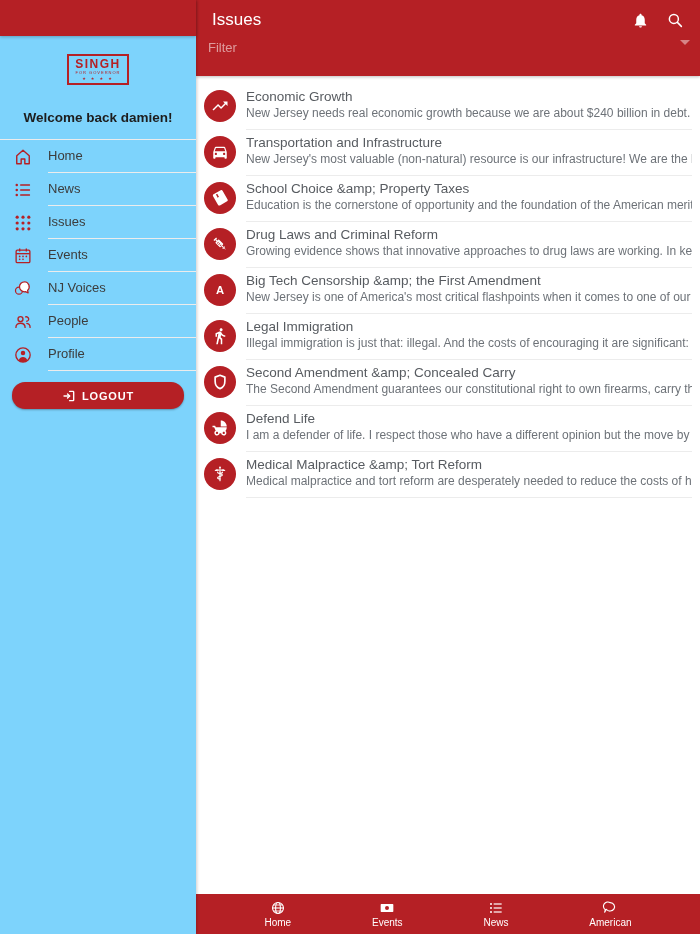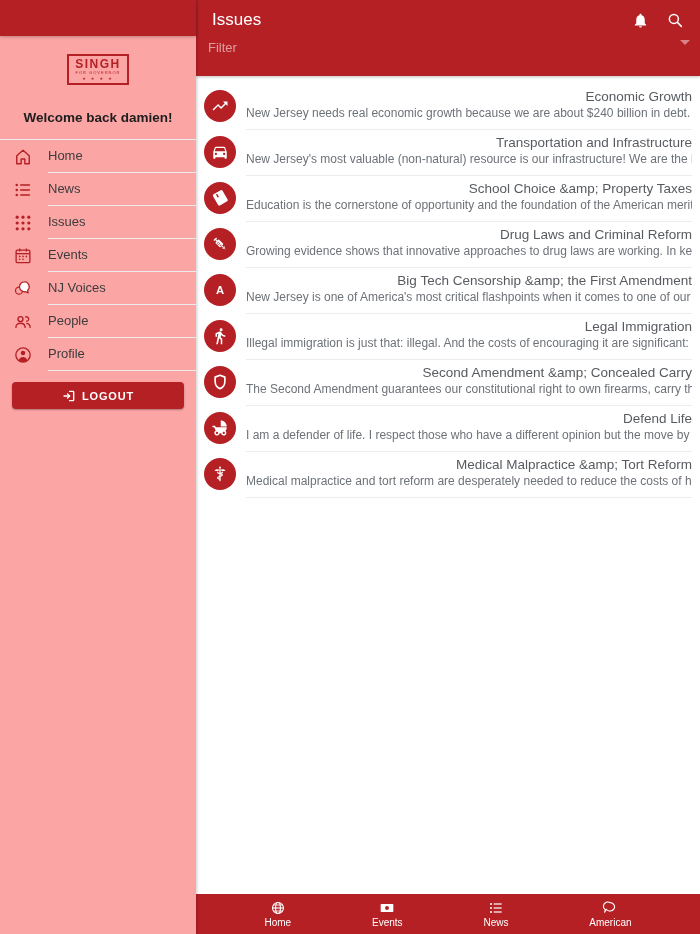--- a/index.html
+++ b/index.html
@@ -2,51 +2,51 @@
 <html><head>
 <meta charset="utf-8">
 <style>
   :root{ --red:#B52025; --divider:#ececec; }
   *{ box-sizing:border-box; }
   html,body{ margin:0; padding:0; }
   body{ width:700px; height:934px; font-family:"Liberation Sans",sans-serif; background:#fff; overflow:hidden; }
   .app{ position:relative; width:700px; height:934px; background:#fff; overflow:hidden; }
 
   
-  .sidebar{ position:absolute; left:0; top:0; width:196px; height:100%; background:#fca5a5; z-index:3;
+  .sidebar{ position:absolute; left:0; top:0; width:196px; height:100%; background:#7dd3fc; z-index:3;
             box-shadow:1px 0 3px rgba(0,0,0,.20); }
   .sidebar-topbar{ height:36px; background:var(--red); box-shadow:0 1px 3px rgba(0,0,0,.25); }
   .logo-wrap{ display:flex; justify-content:center; margin-top:18px; }
   .logo-box{ border:2px solid var(--red); padding:2px 6px 2px; text-align:center; }
   .logo-title{ color:var(--red); font-weight:bold; font-size:12px; letter-spacing:1.5px; line-height:12px; }
   .logo-sub{ color:var(--red); font-size:4px; letter-spacing:1px; line-height:5px; }
   .logo-stars{ color:var(--red); font-size:4px; letter-spacing:2px; line-height:5px; margin-top:1px; }
   .welcome{ text-align:center; font-weight:bold; font-size:13.5px; color:#1d1d1d; margin-top:25px; }
   .menu{ margin-top:14px; border-top:1px solid var(--divider); }
   .menu-item{ display:flex; align-items:center; padding-left:13px; cursor:pointer; }
   .menu-icon{ width:20px; height:20px; margin-right:15px; flex:none; display:flex; align-items:center; justify-content:center; }
   .menu-label{ flex:1; border-bottom:1px solid var(--divider); line-height:32px; height:33px; font-size:13px; color:#3c3c3c; }
-  .logout-btn{ margin:11px 12px 0; height:27px; background:var(--red); border-radius:4px; display:flex;
+  .logout-btn{ margin:11px 12px 0; height:27px; background:var(--red); border-radius:13px; display:flex;
                align-items:center; justify-content:center; gap:6px; color:#fff; font-size:11px; font-weight:bold;
                letter-spacing:.8px; cursor:pointer; box-shadow:0 1px 2px rgba(0,0,0,.3); }
 
   
   .main{ position:absolute; left:196px; top:0; width:504px; height:100%; background:#fff; }
   .header{ background:var(--red); position:relative; z-index:2; box-shadow:0 1px 3px rgba(0,0,0,.25); }
   .header-top{ height:40px; display:flex; align-items:center; padding:0 16px; }
   .header-title{ color:#fff; font-size:17px; font-weight:500; flex:1; }
   .header-icons{ display:flex; gap:17px; align-items:center; }
   .hicon{ display:flex; cursor:pointer; }
   .filter-row{ height:36px; display:flex; align-items:flex-start; padding:0 10px 0 12px; cursor:pointer; }
   .filter-text{ flex:1; color:rgba(255,255,255,.55); font-size:13px; }
   .caret{ width:0; height:0; border-left:5px solid transparent; border-right:5px solid transparent;
           border-top:5px solid rgba(255,255,255,.45); }
 
   .issues-list{ padding-top:8px; }
-  .issue-item{ display:flex; padding:4px 8px 0 8px; cursor:pointer;text-align:right; }
+  .issue-item{ display:flex; padding:4px 8px 0 8px; cursor:pointer; }
   .issue-icon{ width:32px; height:32px; border-radius:50%; background:var(--red); flex:none;
                display:flex; align-items:center; justify-content:center; margin:2px 10px 0 0; }
   .issue-body{ flex:1; min-width:0; border-bottom:1px solid var(--divider); padding-bottom:8px; }
   .issue-title{ font-size:13.5px; color:#575b60; line-height:17px; white-space:nowrap; overflow:hidden; }
   .issue-desc{ font-size:12px; color:#6d7278; line-height:16px; white-space:nowrap; overflow:hidden; }
 
   .bottom-nav{ position:absolute; left:0; bottom:0; width:100%; height:40px; background:var(--red);
                display:flex; justify-content:space-around; align-items:center; padding:0 28px; }
   .nav-item{ display:flex; flex-direction:column; align-items:center; gap:1px; cursor:pointer; }
   .nav-label{ font-size:10px; color:#fff; }

